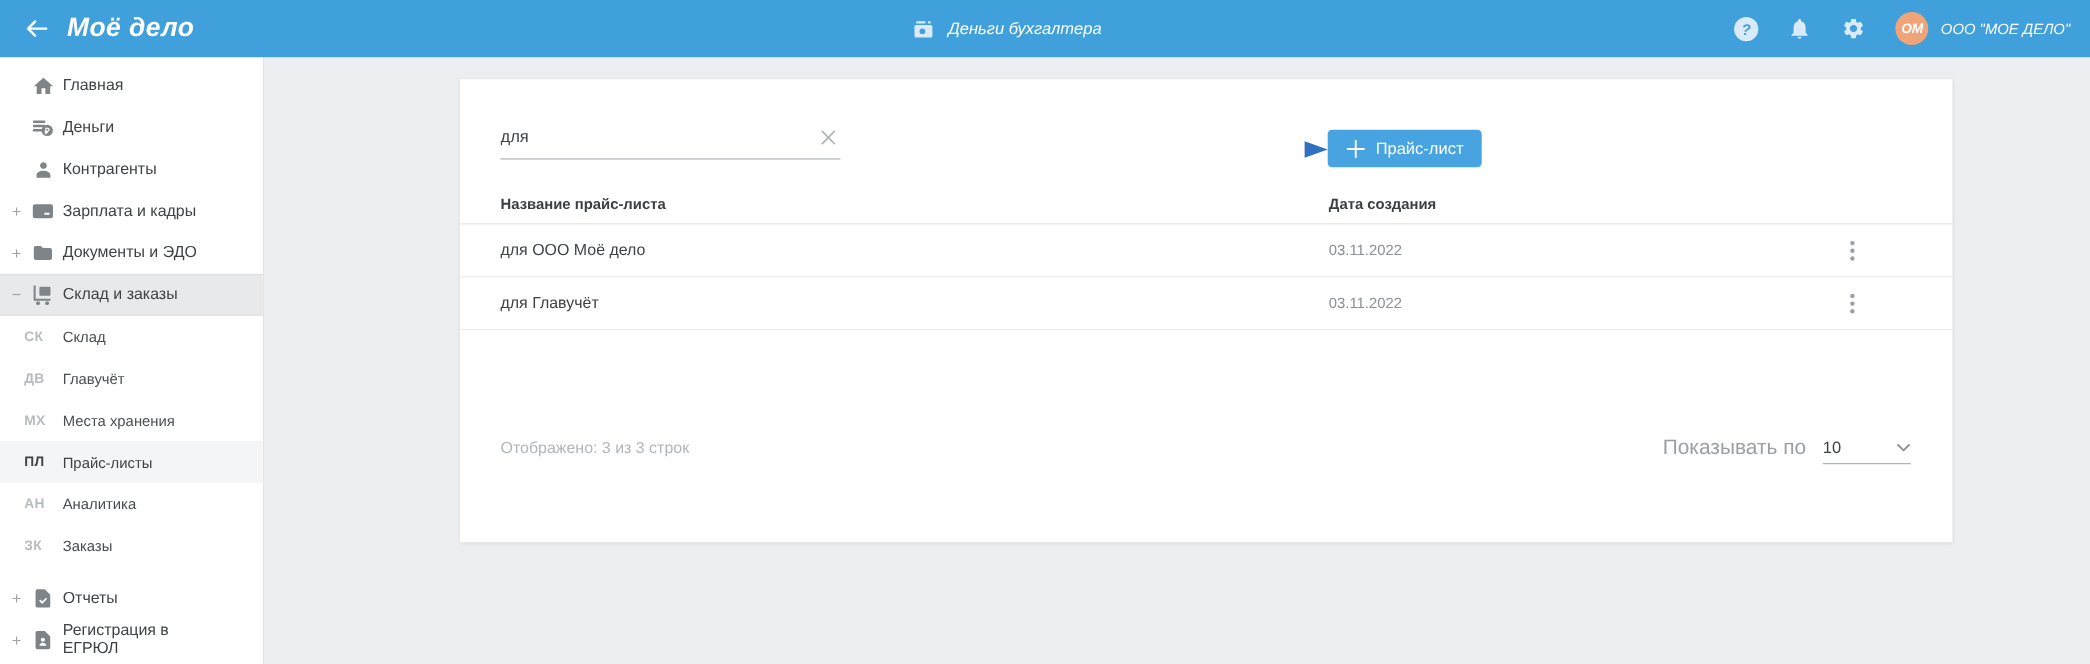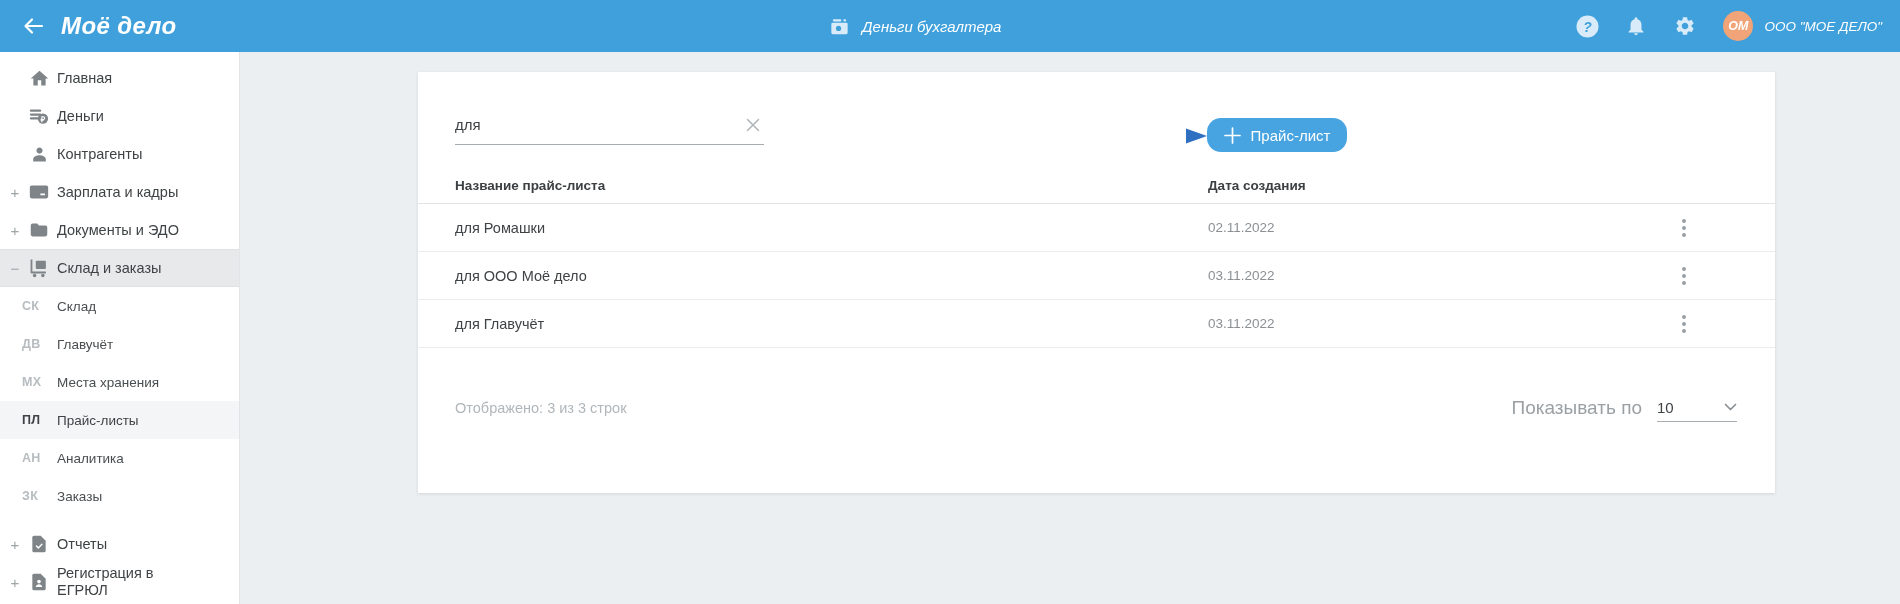--- a/index.html
+++ b/index.html
@@ -58,21 +58,21 @@
   }
   .search-box { position:absolute; left:37px; top:33px; width:309px; height:40px; border-bottom:1px solid #A6ACB0; }
   .search-box input {
     border:none; outline:none; width:275px; height:38px; font-size:15px;
     color:#3F4345; background:transparent; font-family:inherit;
   }
   .clear-x { position:absolute; right:2px; top:11px; width:18px; height:18px; cursor:pointer; }
   .annot-arrow { position:absolute; left:640px; top:51px; width:152px; height:26px; pointer-events:none; }
   .add-btn {
     position:absolute; left:789px; top:46px; width:140px; height:34px;
-    background:#47A4E0; border:none; border-radius:14px; color:#fff;
+    background:#47A4E0; border:none; border-radius:4px; color:#fff;
     font-size:15px; font-family:inherit; cursor:pointer;
     display:flex; align-items:center; justify-content:center; gap:10px;
   }
   .thead {
     position:absolute; left:0; top:95px; width:100%; height:37px;
     border-bottom:1px solid #E3E3E3; display:flex; align-items:center;
     font-size:13.5px; font-weight:bold; color:#3C4043;
   }
   .thead .col-name { margin-left:37px; }
   .thead .col-date { position:absolute; left:790px; }
@@ -294,29 +294,20 @@
       </span>
       <span>Прайс-лист</span>
     </button>
 
     <div class="thead">
       <span class="col-name">Название прайс-листа</span>
       <span class="col-date">Дата создания</span>
     </div>
 
     <div class="tbody">
-      <div class="trow">
-        <span class="cell-name">для Ромашки</span>
-        <span class="cell-date">02.11.2022</span>
-        <span class="kebab">
-            <i></i>
-            <i></i>
-            <i></i>
-          </span>
-      </div>
       <div class="trow">
         <span class="cell-name">для ООО Моё дело</span>
         <span class="cell-date">03.11.2022</span>
         <span class="kebab">
             <i></i>
             <i></i>
             <i></i>
           </span>
       </div>
       <div class="trow">

